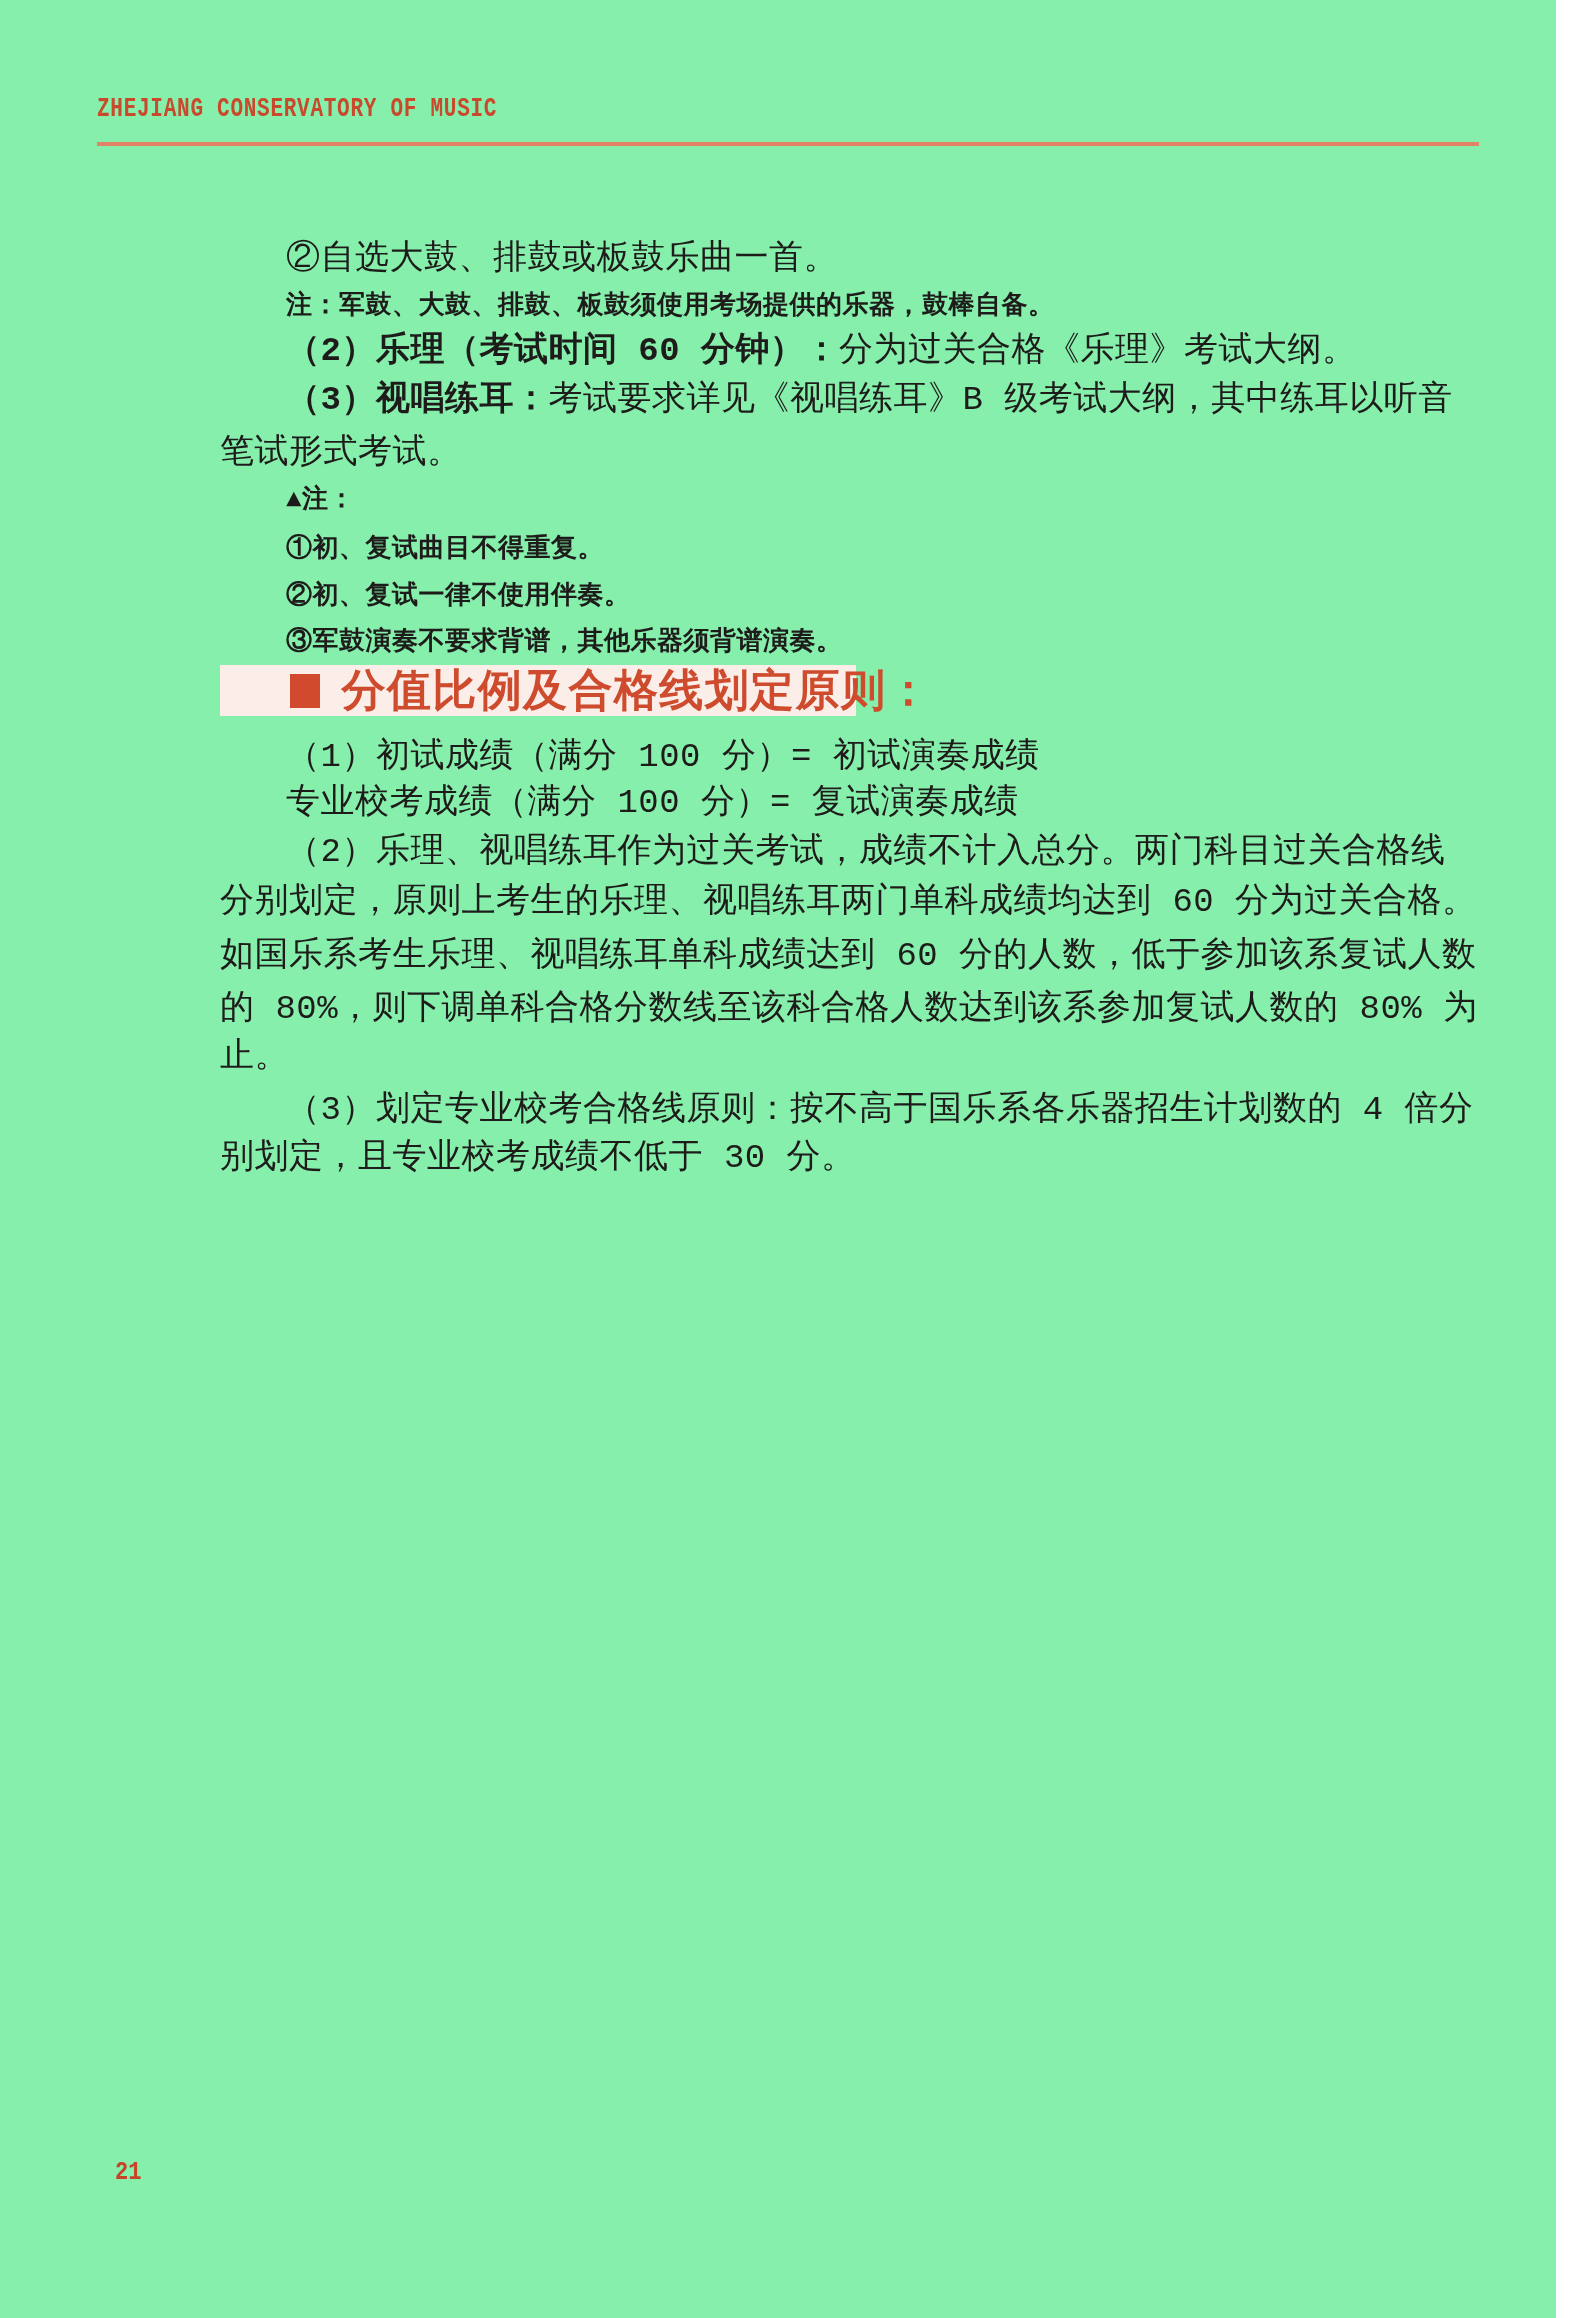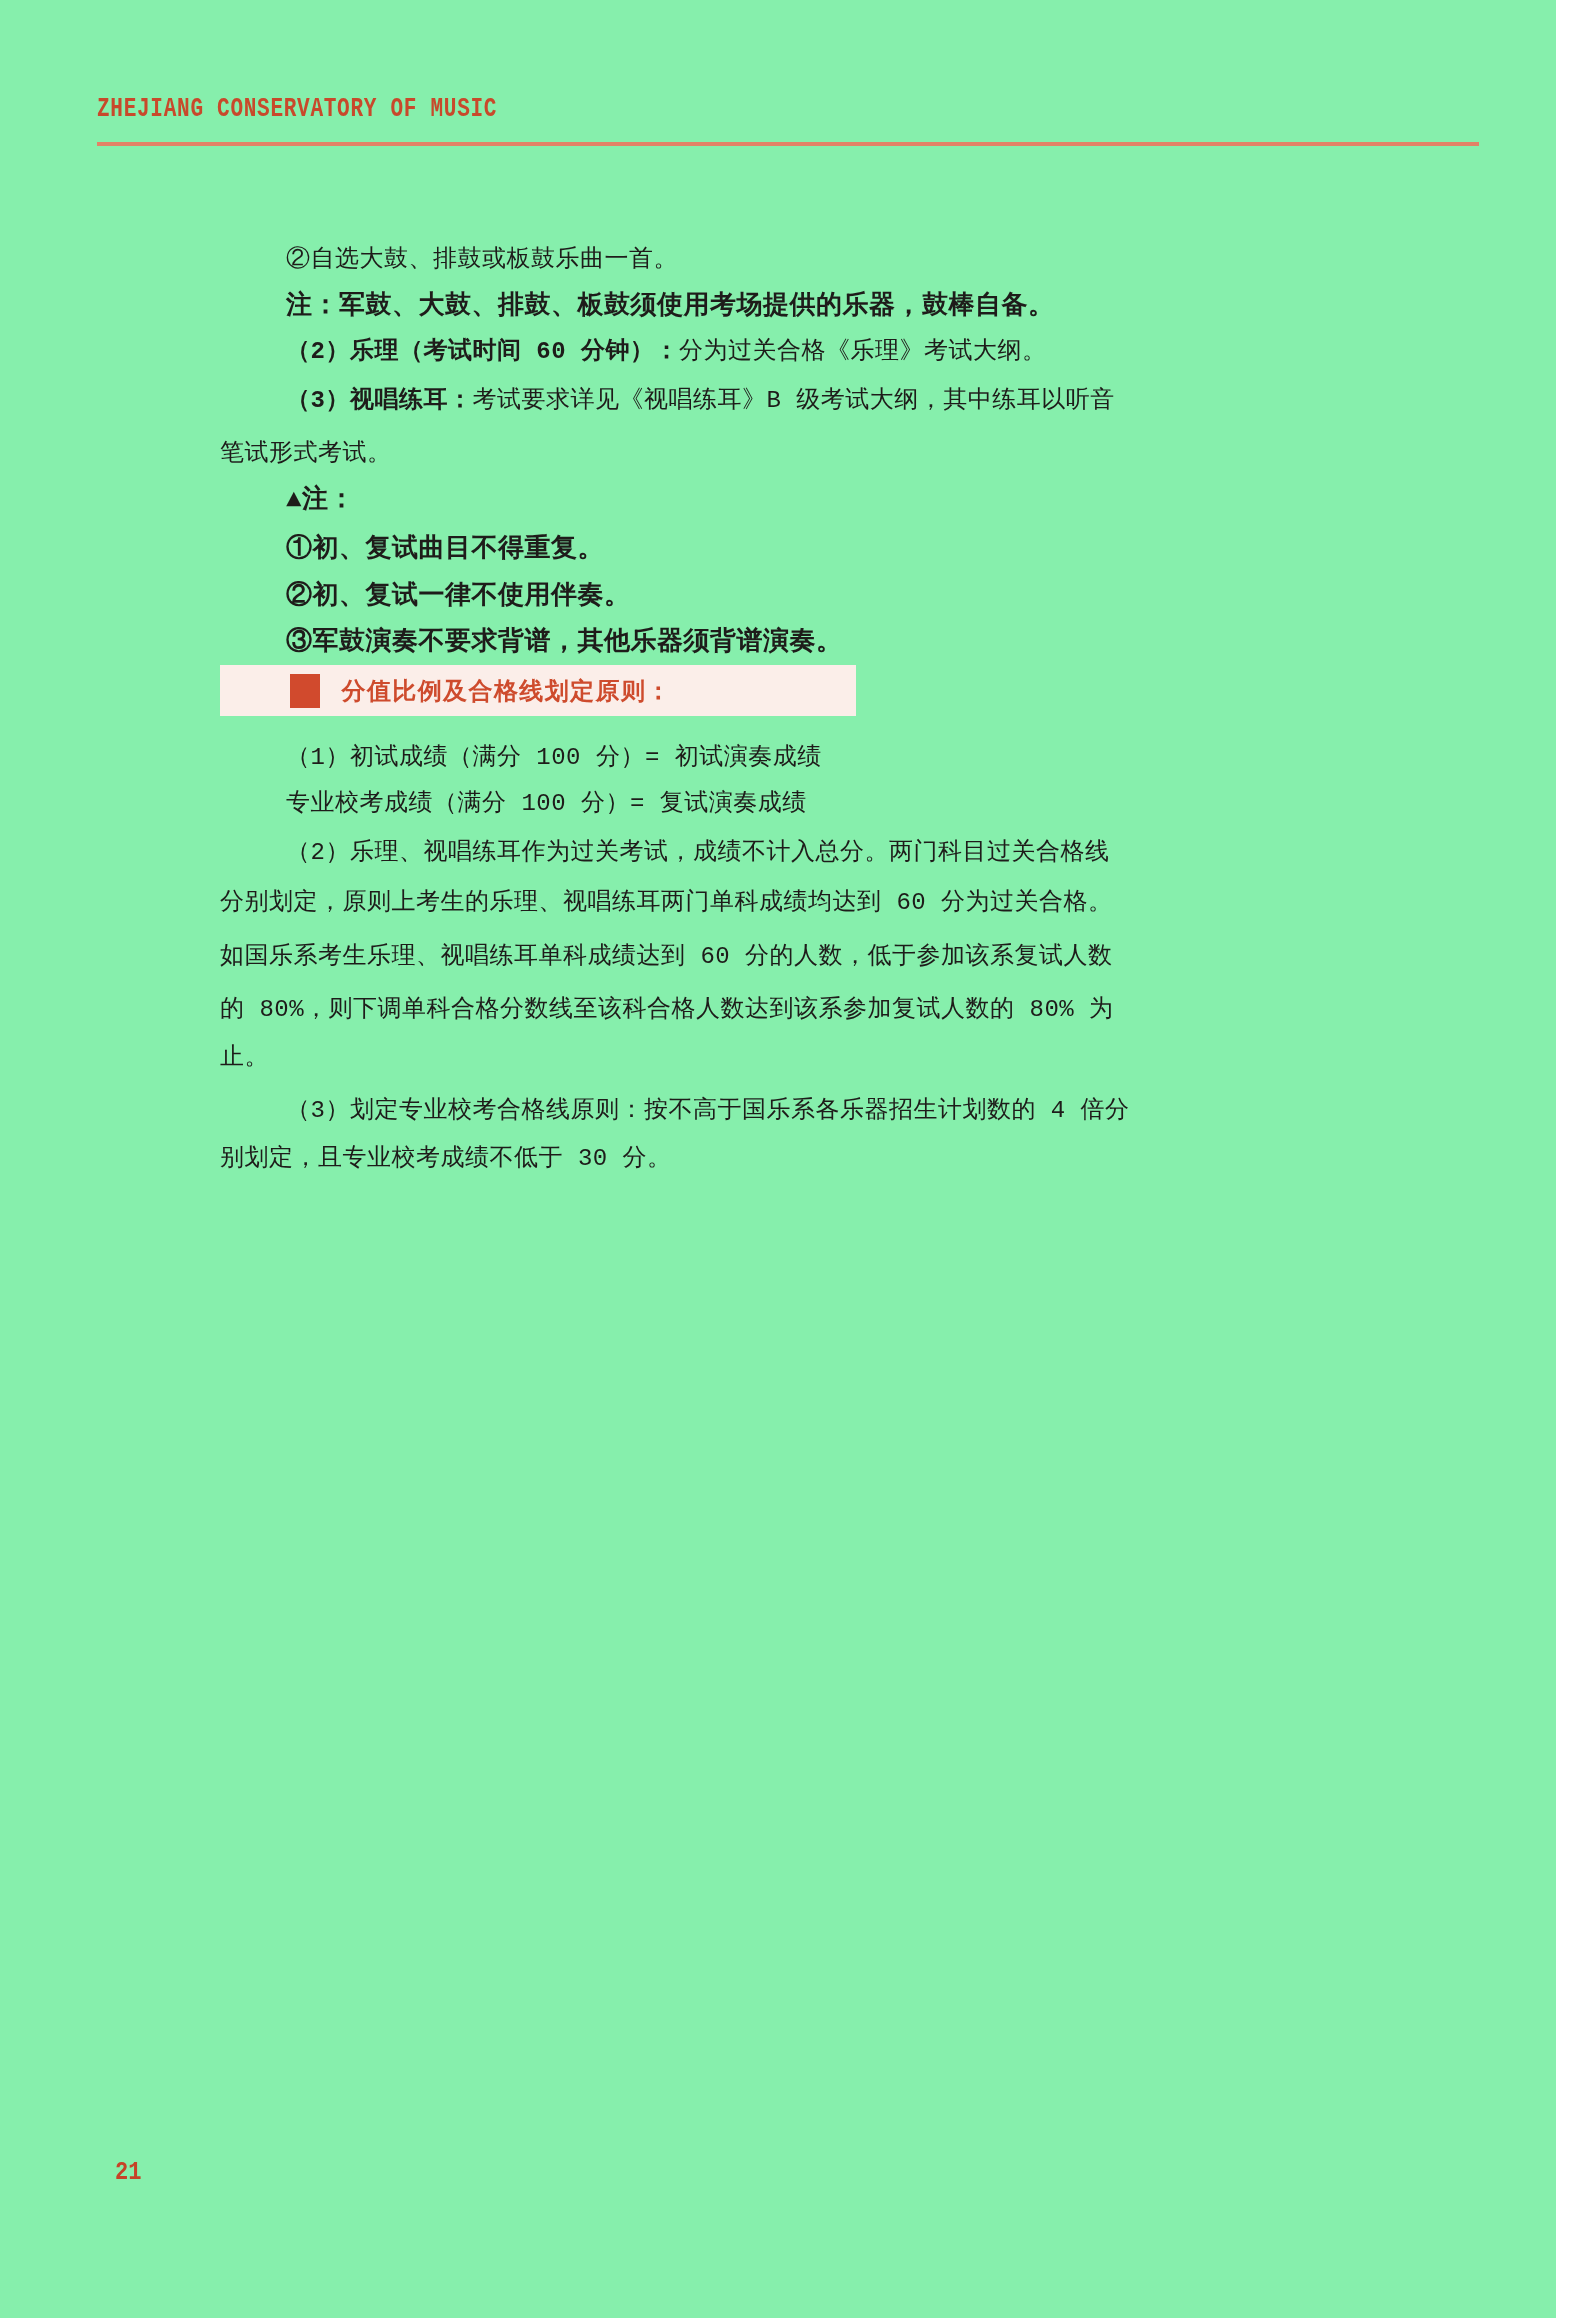--- a/index.html
+++ b/index.html
@@ -37,21 +37,21 @@
     top: 142px;
     width: 1382px;
     height: 3.7px;
     background: #e28266;
   }
 
   
   .line {
     position: absolute;
     left: 220px;
-    font-size: 24px;
+    font-size: 34px;
     line-height: 49px;
     letter-spacing: 0.5px;
     white-space: nowrap;
     font-weight: 400;
   }
   .indent { left: 286px; }
   .note {
     font-size: 26px;
     font-weight: 700;
   }
@@ -70,21 +70,21 @@
   }
   .band-square {
     width: 30px;
     height: 34px;
     background: #d14a2d;
     margin-left: 70px;
     flex: 0 0 auto;
   }
   .band-title {
     margin-left: 21.5px;
-    font-size: 24px;
+    font-size: 44px;
     font-weight: 700;
     letter-spacing: 1.4px;
     color: #ce4b2d;
     white-space: nowrap;
   }
 
   
   .pagenum {
     position: absolute;
     left: 115px;

